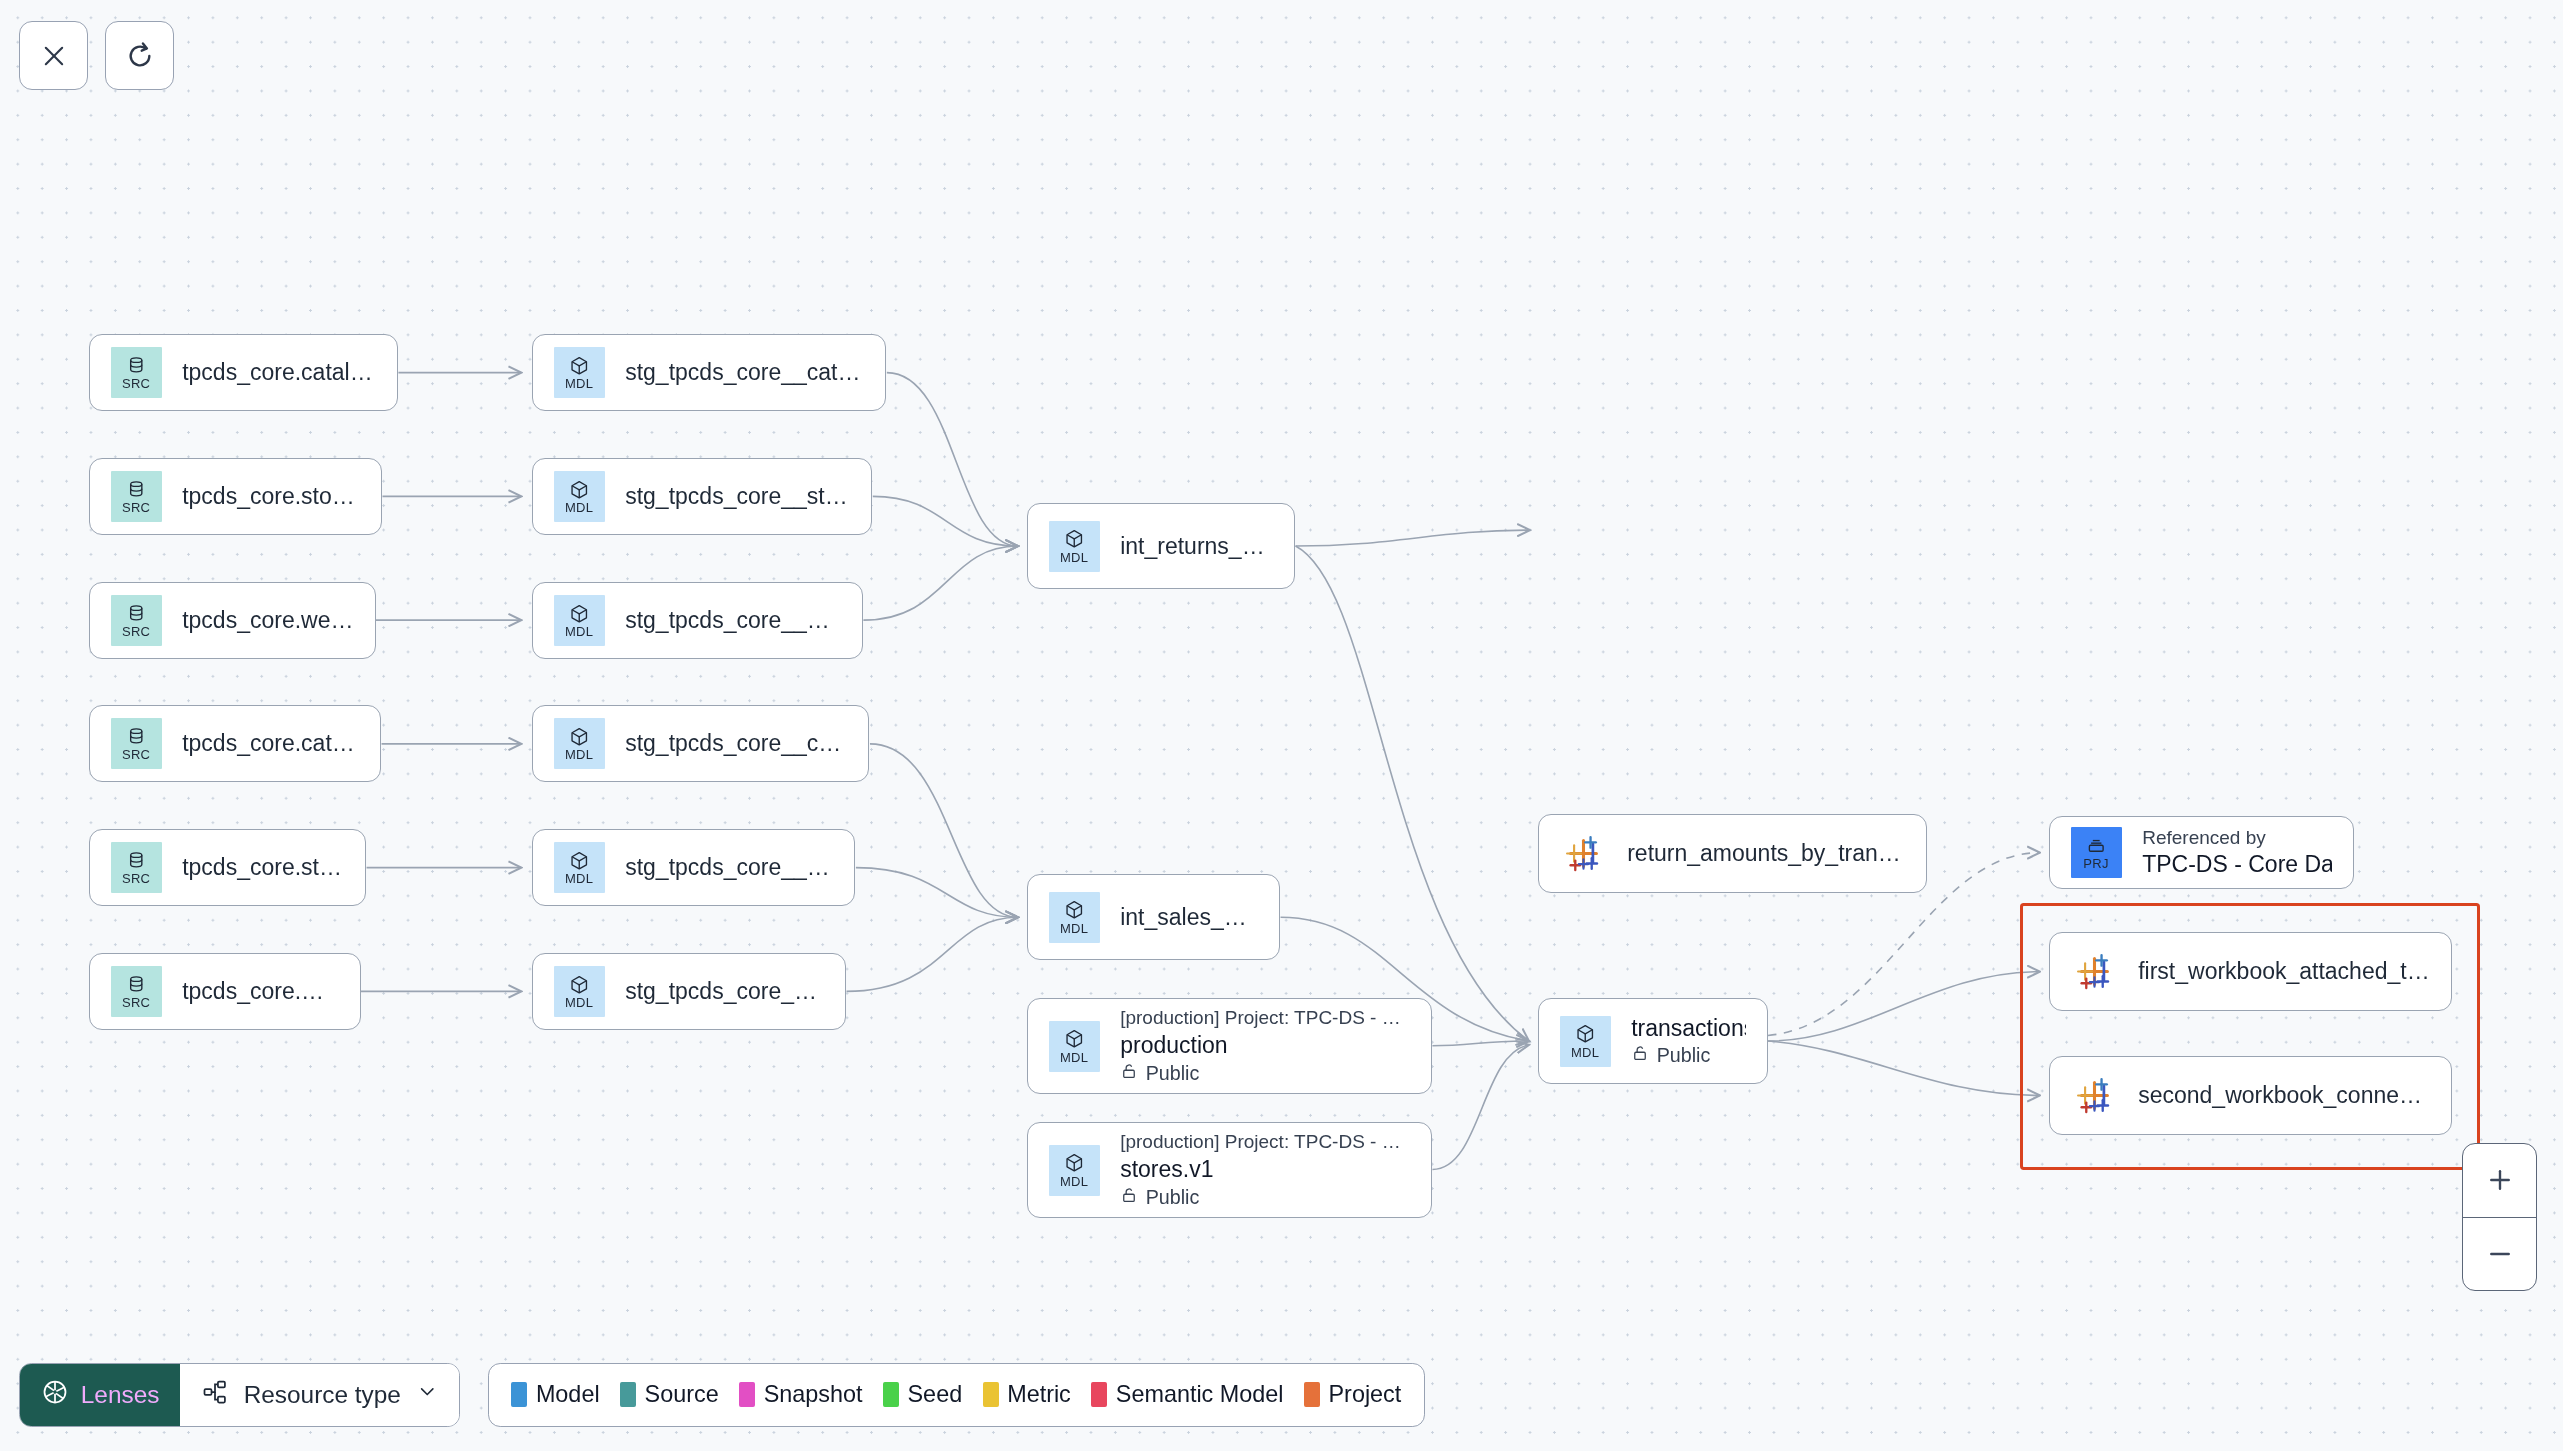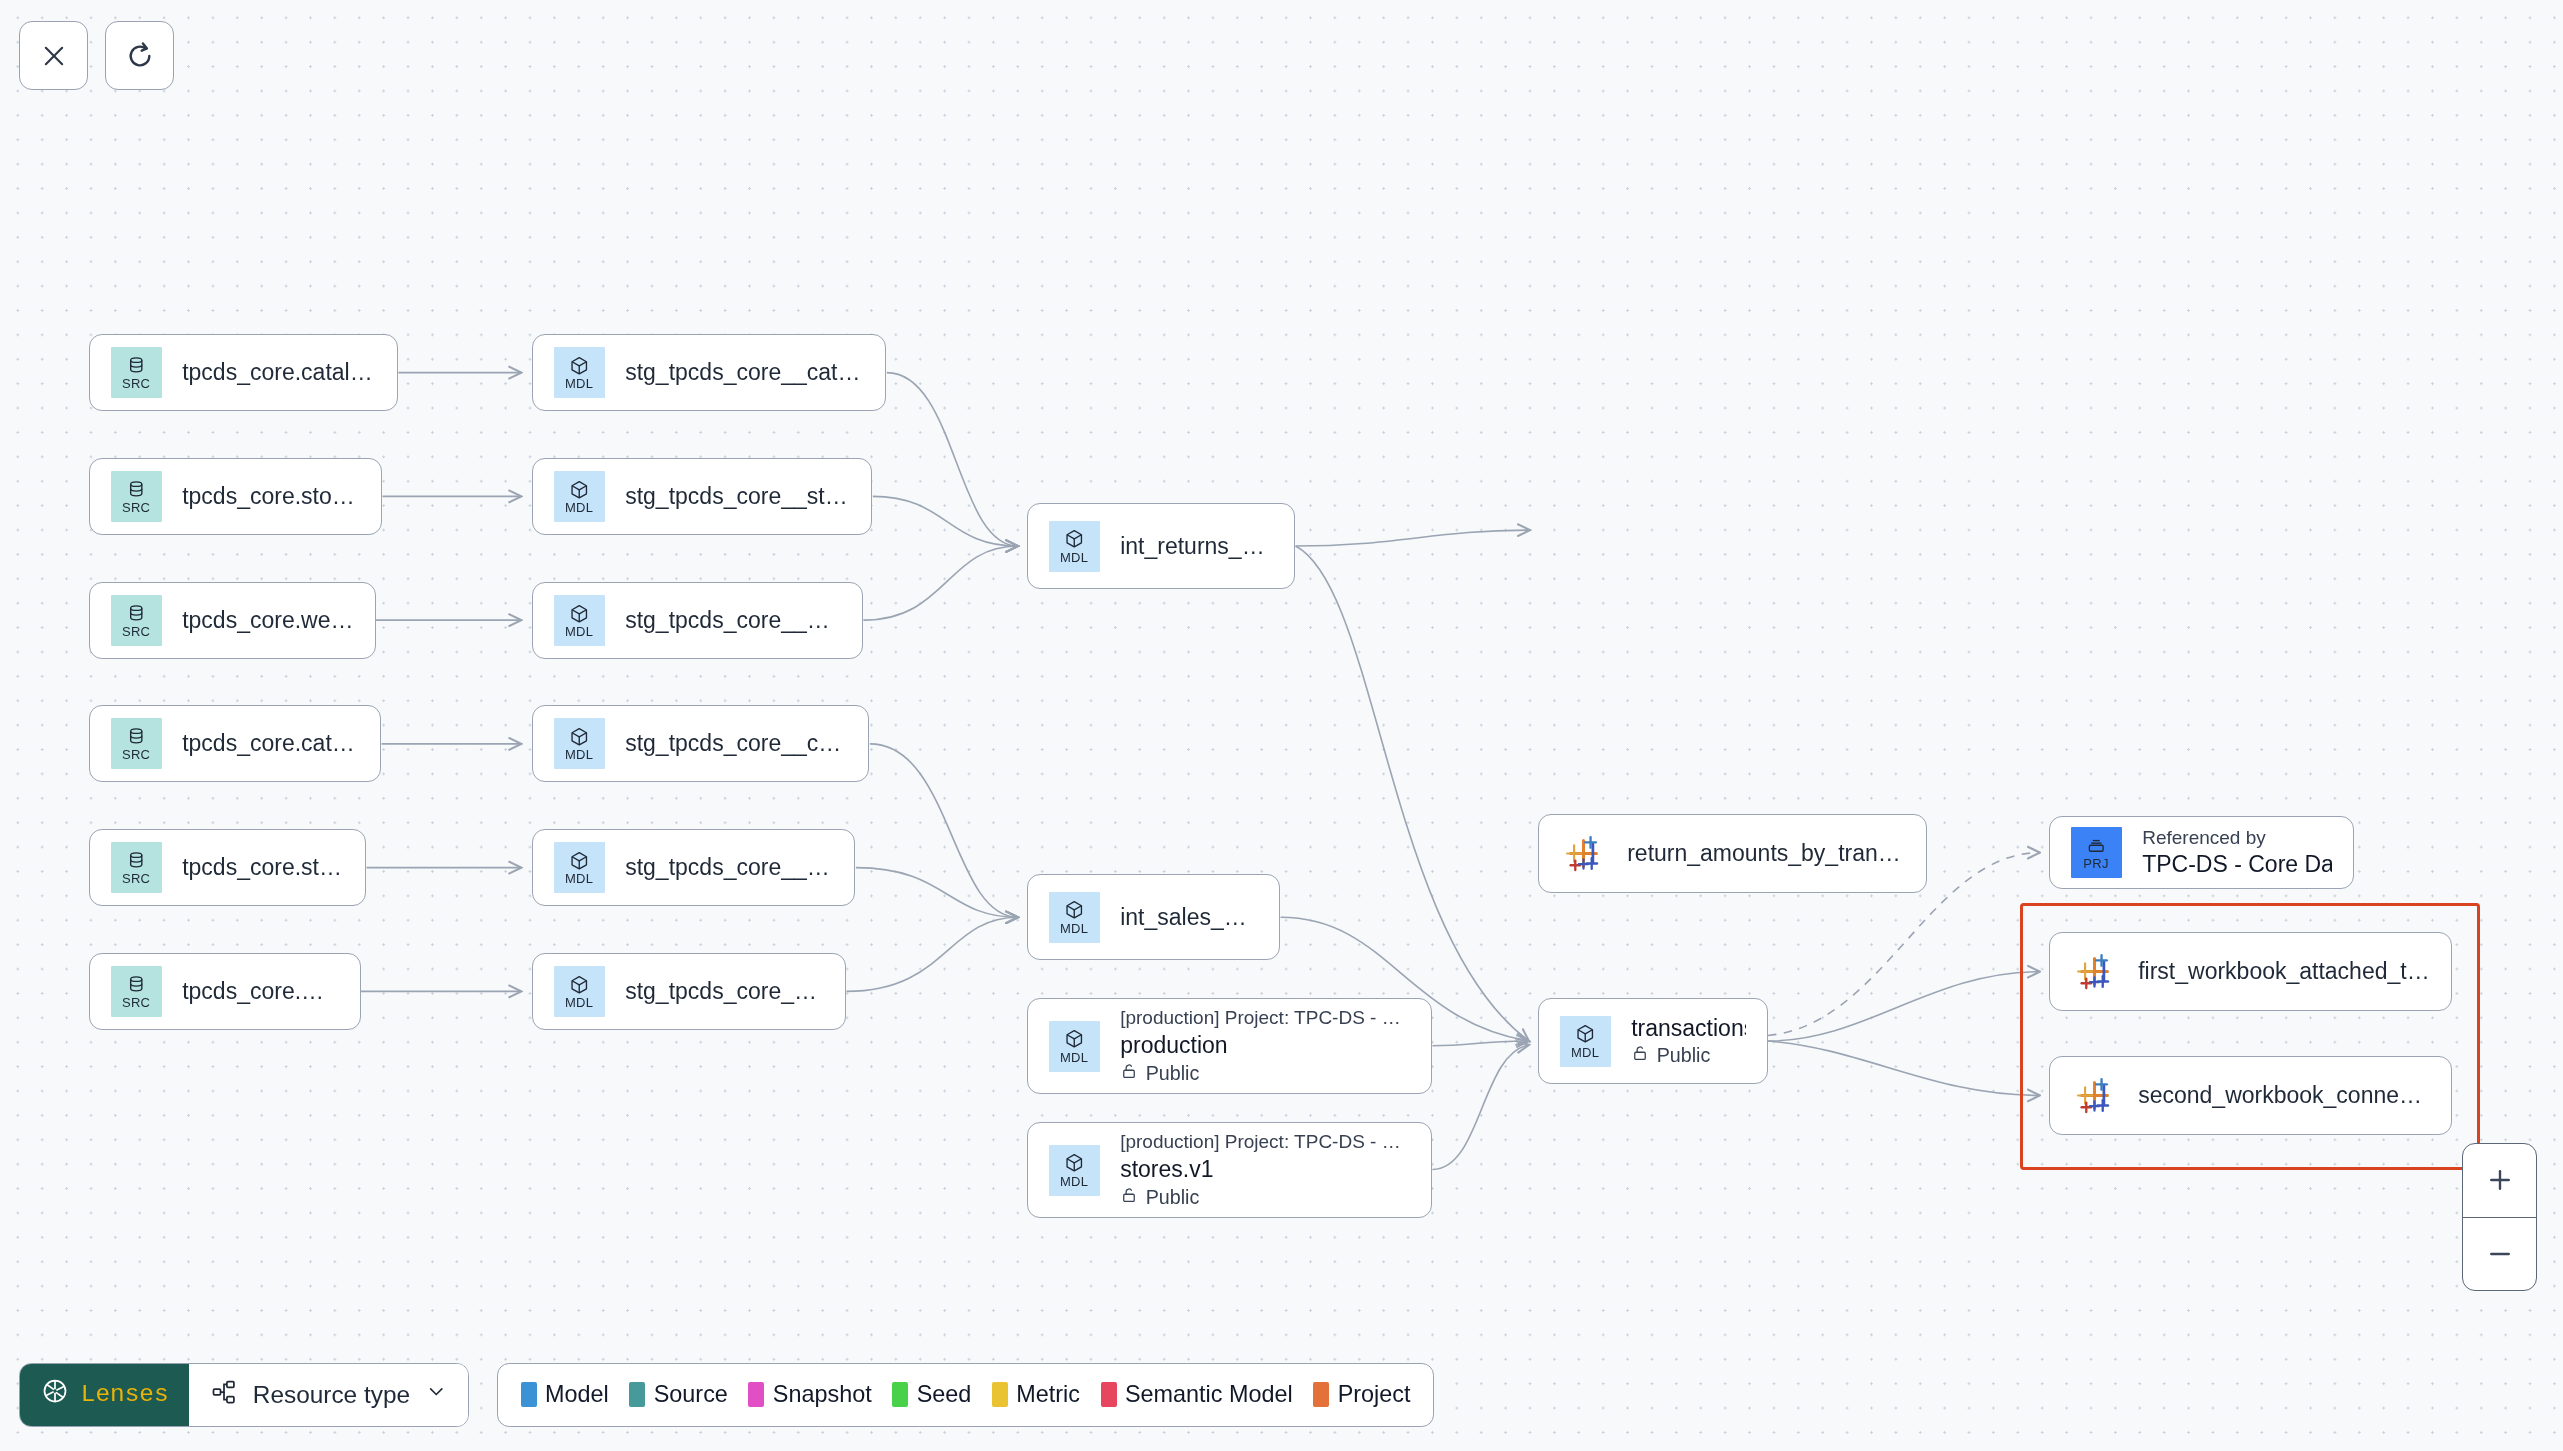--- a/index.html
+++ b/index.html
@@ -229,27 +229,26 @@
     display: flex;
     height: 64px;
     border-radius: 12.2px;
     overflow: hidden;
     border: 1.4px solid #98a2b3;
     box-sizing: border-box;
     background:#fff;
   }
   .lens-btn {
     background: #1d5a51;
-    color: #eab308;
+    color: #f0abfc;
     display: flex;
     align-items: center;
     gap: 12.2px;
     padding: 0 20.6px;
     font-size: 24.4px;
-    font-family: Liberation Mono, monospace;
   }
   .restype-btn {
     background: #ffffff;
     color: #1f2937;
     display: flex;
     align-items: center;
     gap: 15px;
     padding: 0 20.6px;
     font-size: 24.4px;
   }

